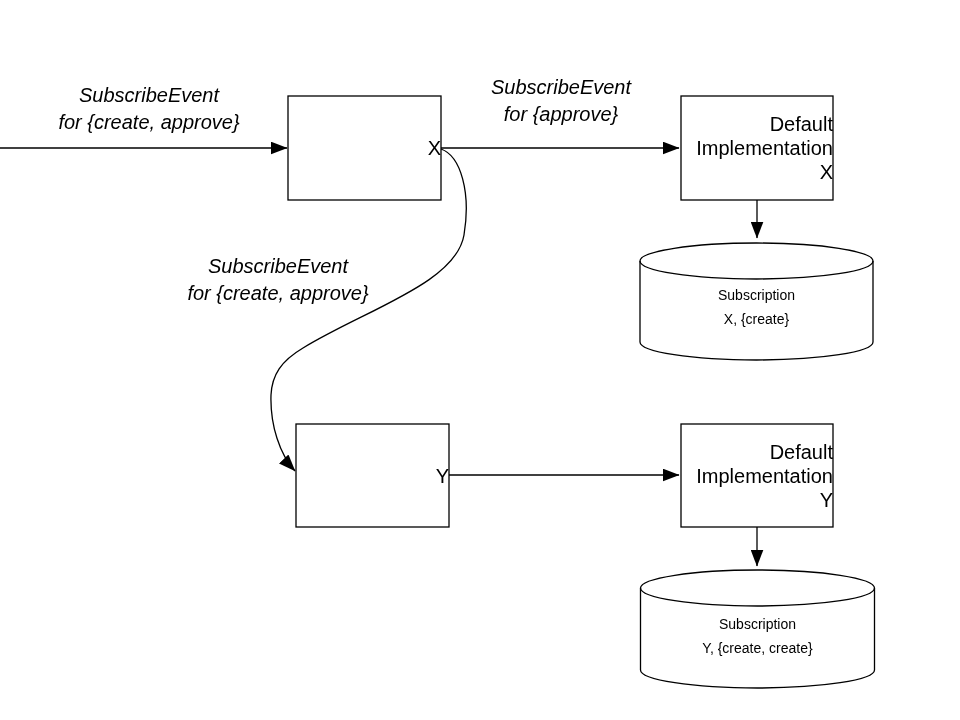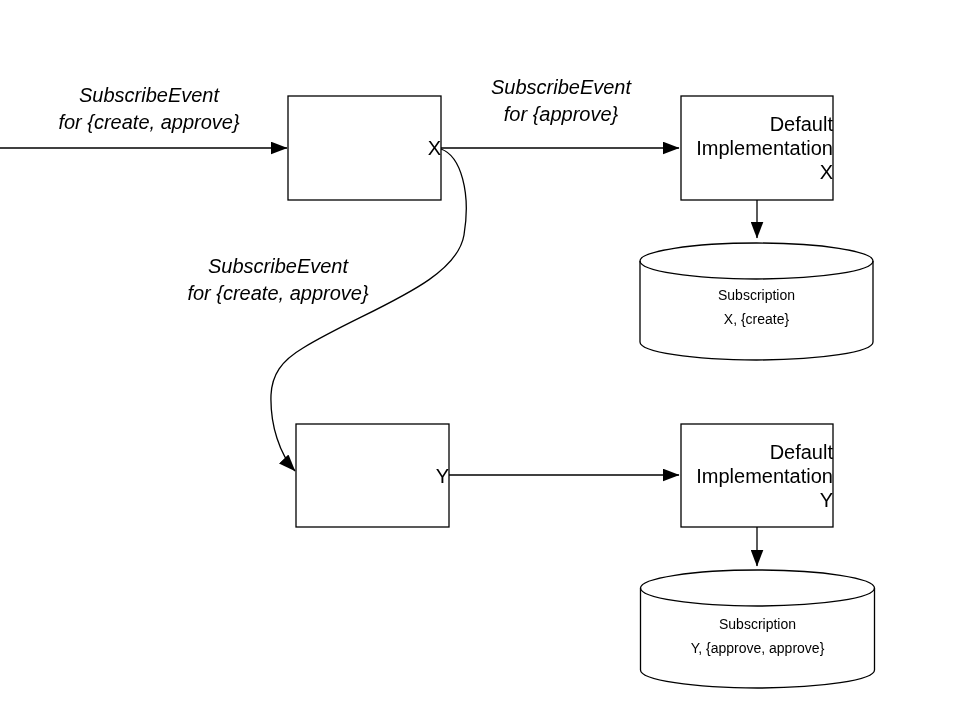--- a/index.html
+++ b/index.html
@@ -93,21 +93,21 @@
     <div>Y</div>
   </div>
 
   <div class="cyl-label" style="left:640px; top:283px; width:233px;">
     <div>Subscription</div>
     <div>X, {create}</div>
   </div>
 
   <div class="cyl-label" style="left:640px; top:612px; width:235px;">
     <div>Subscription</div>
-    <div>Y, {approve, approve}</div>
+    <div>Y, {create, create}</div>
   </div>
 
   <div class="edge-label" style="left:29px; top:82px; width:240px;">
     <div>SubscribeEvent</div>
     <div>for {create, approve}</div>
   </div>
 
   <div class="edge-label" style="left:451px; top:74px; width:220px;">
     <div>SubscribeEvent</div>
     <div>for {approve}</div>

